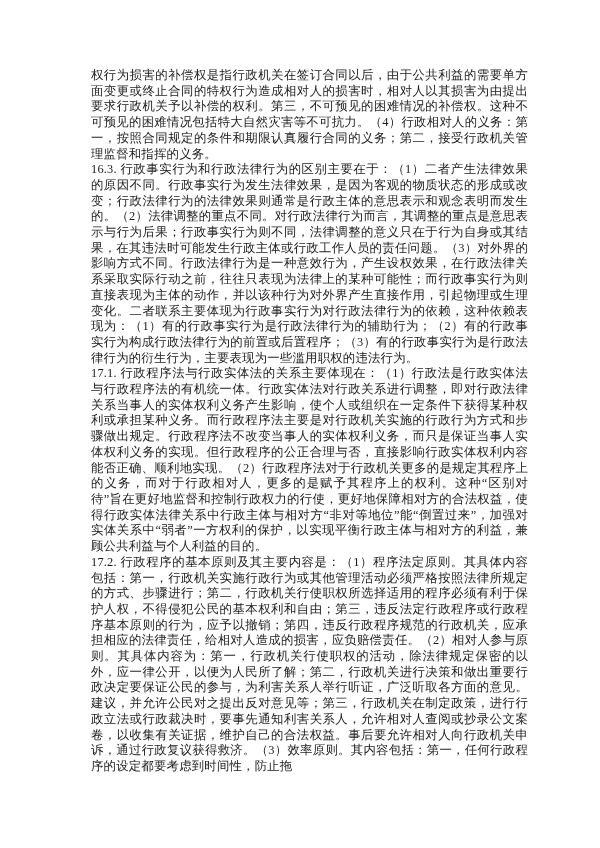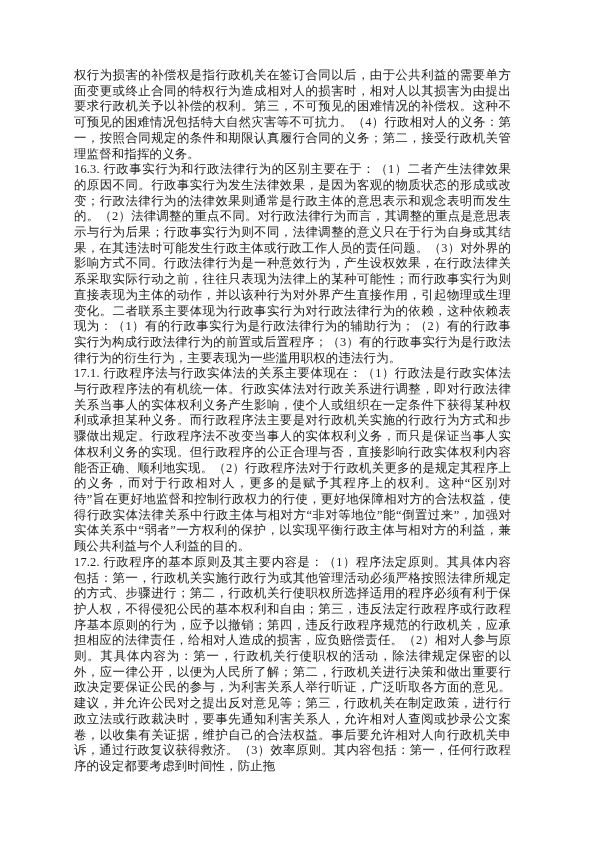--- a/index.html
+++ b/index.html
@@ -13,21 +13,21 @@
     background: #ffffff;
   }
   .page {
     position: relative;
     width: 600px;
     height: 848px;
     background: #ffffff;
   }
   .text-block {
     position: absolute;
-    left: 74px;
+    left: 91px;
     top: 68px;
     width: 437px;
     font-family: "Liberation Serif", "DejaVu Serif", serif;
     font-size: 12.4px;
     line-height: 15.7px;
     color: #1b1b1b;
     text-align: justify;
     text-justify: inter-character;
     letter-spacing: 0.2px;
     word-break: break-all;

